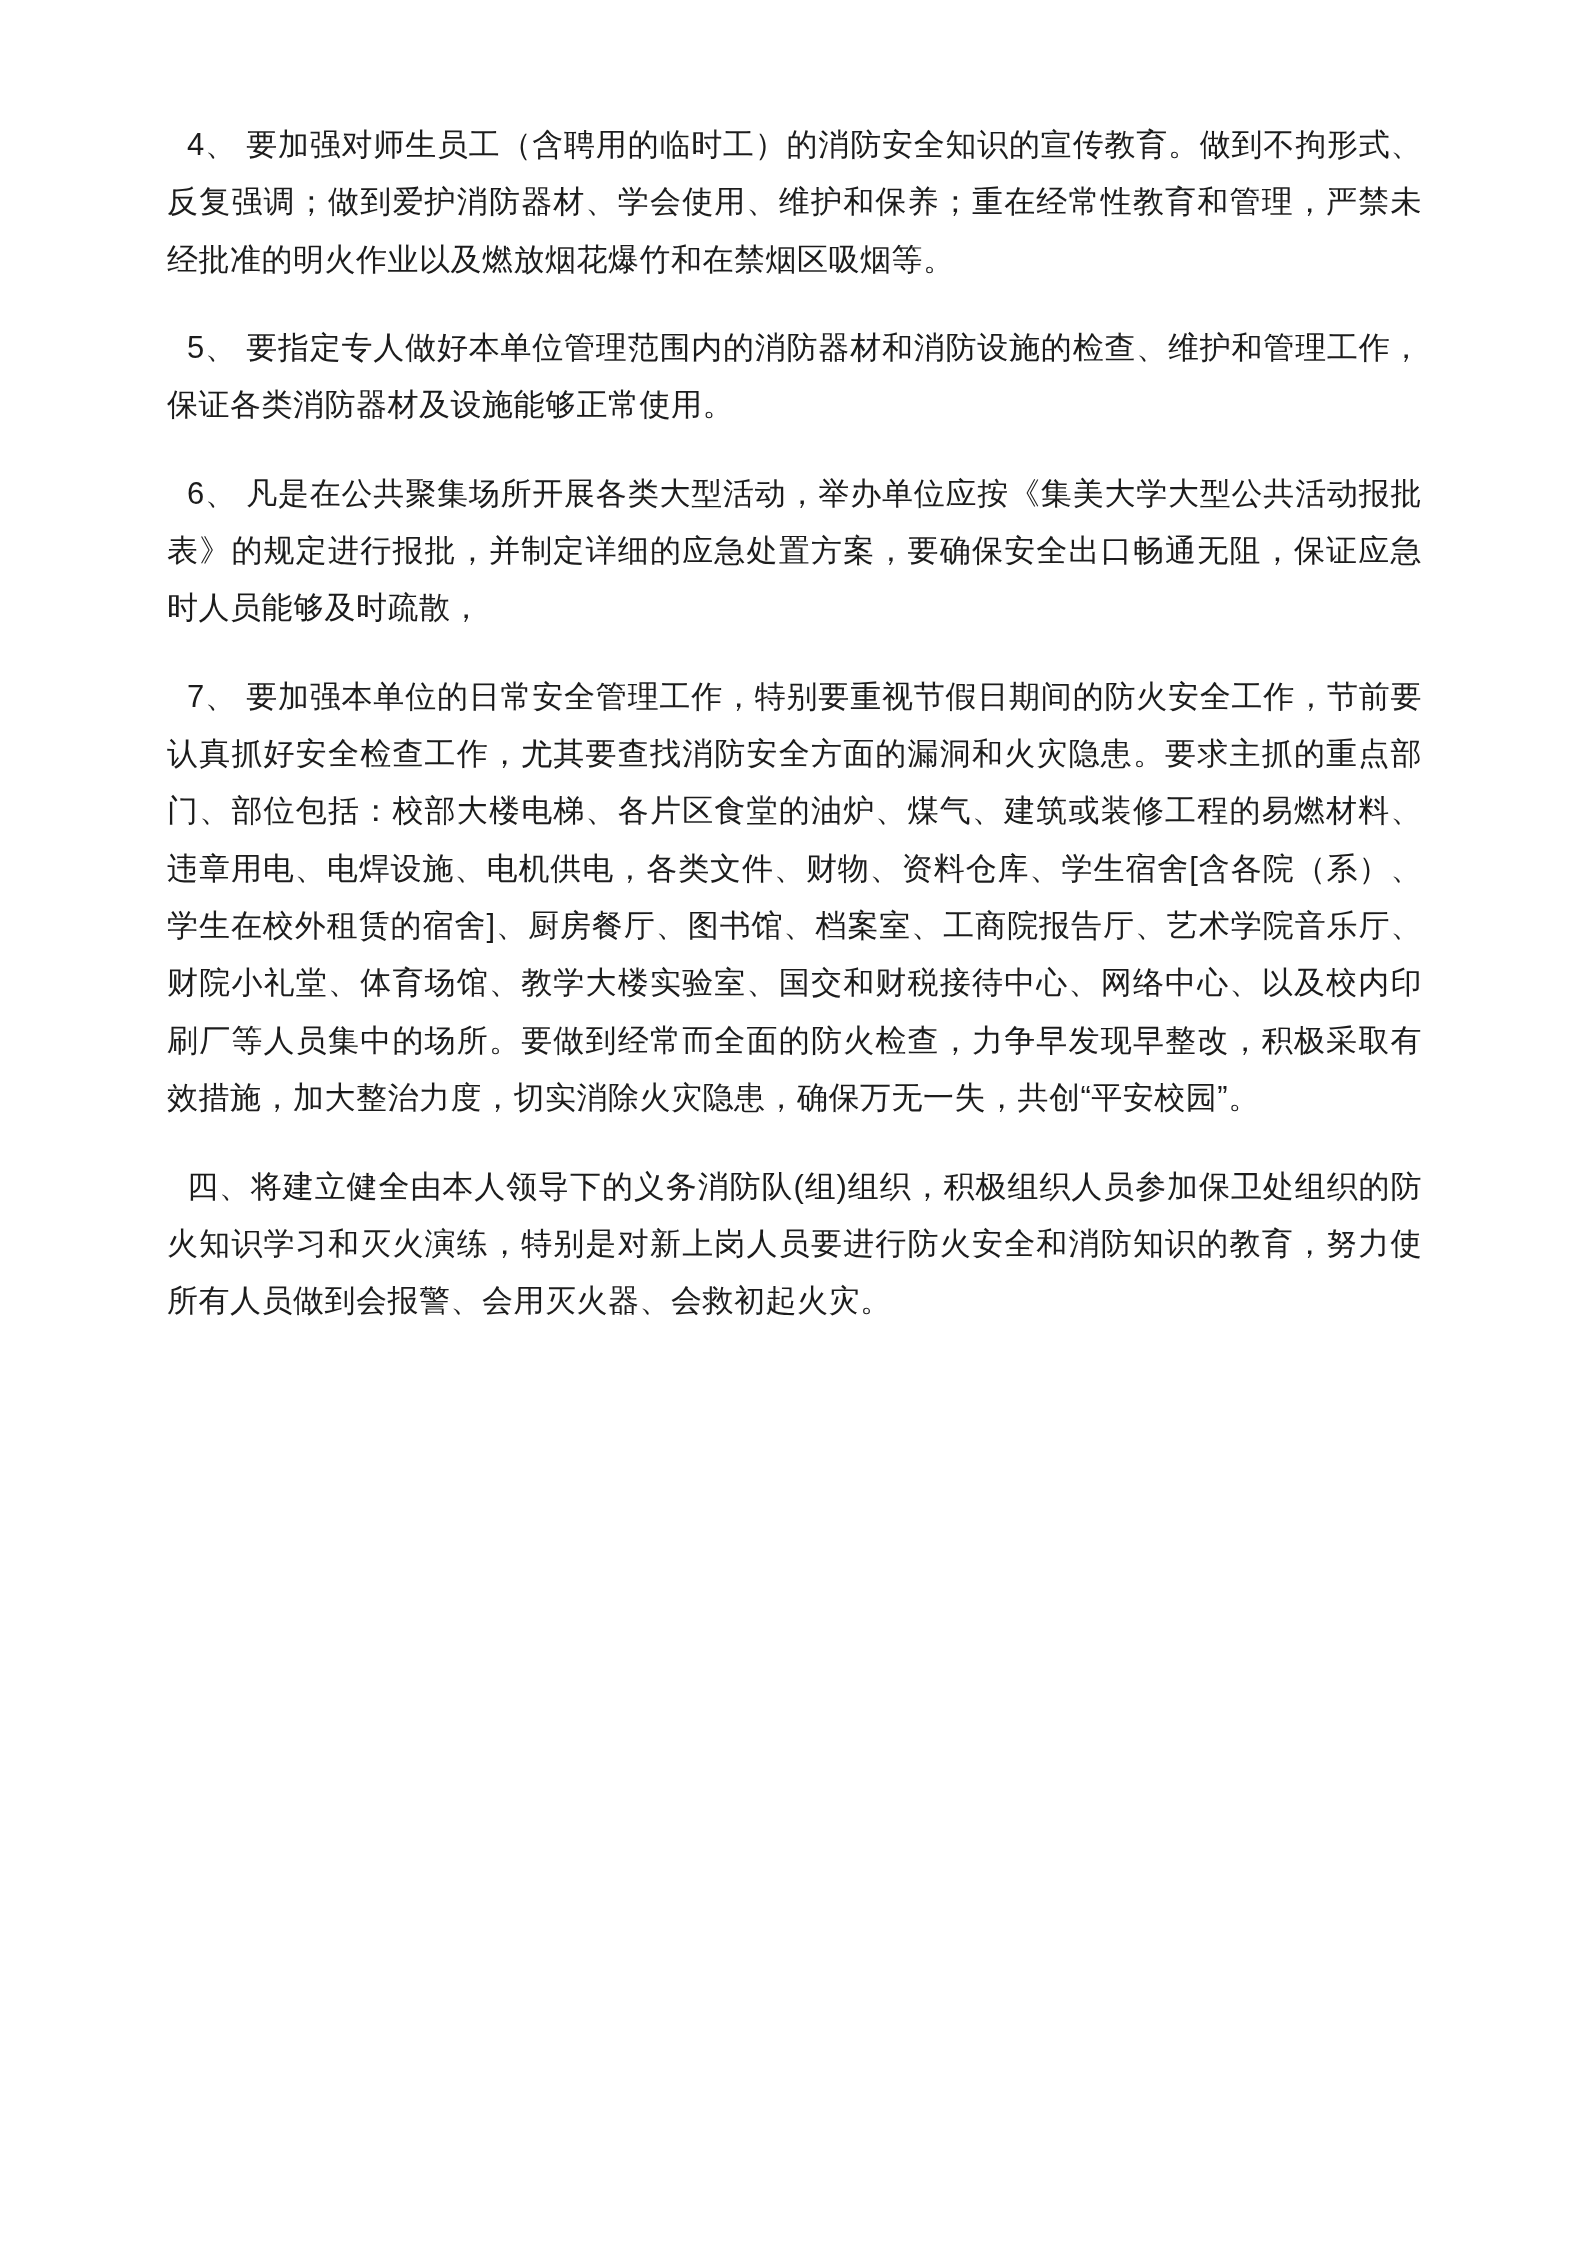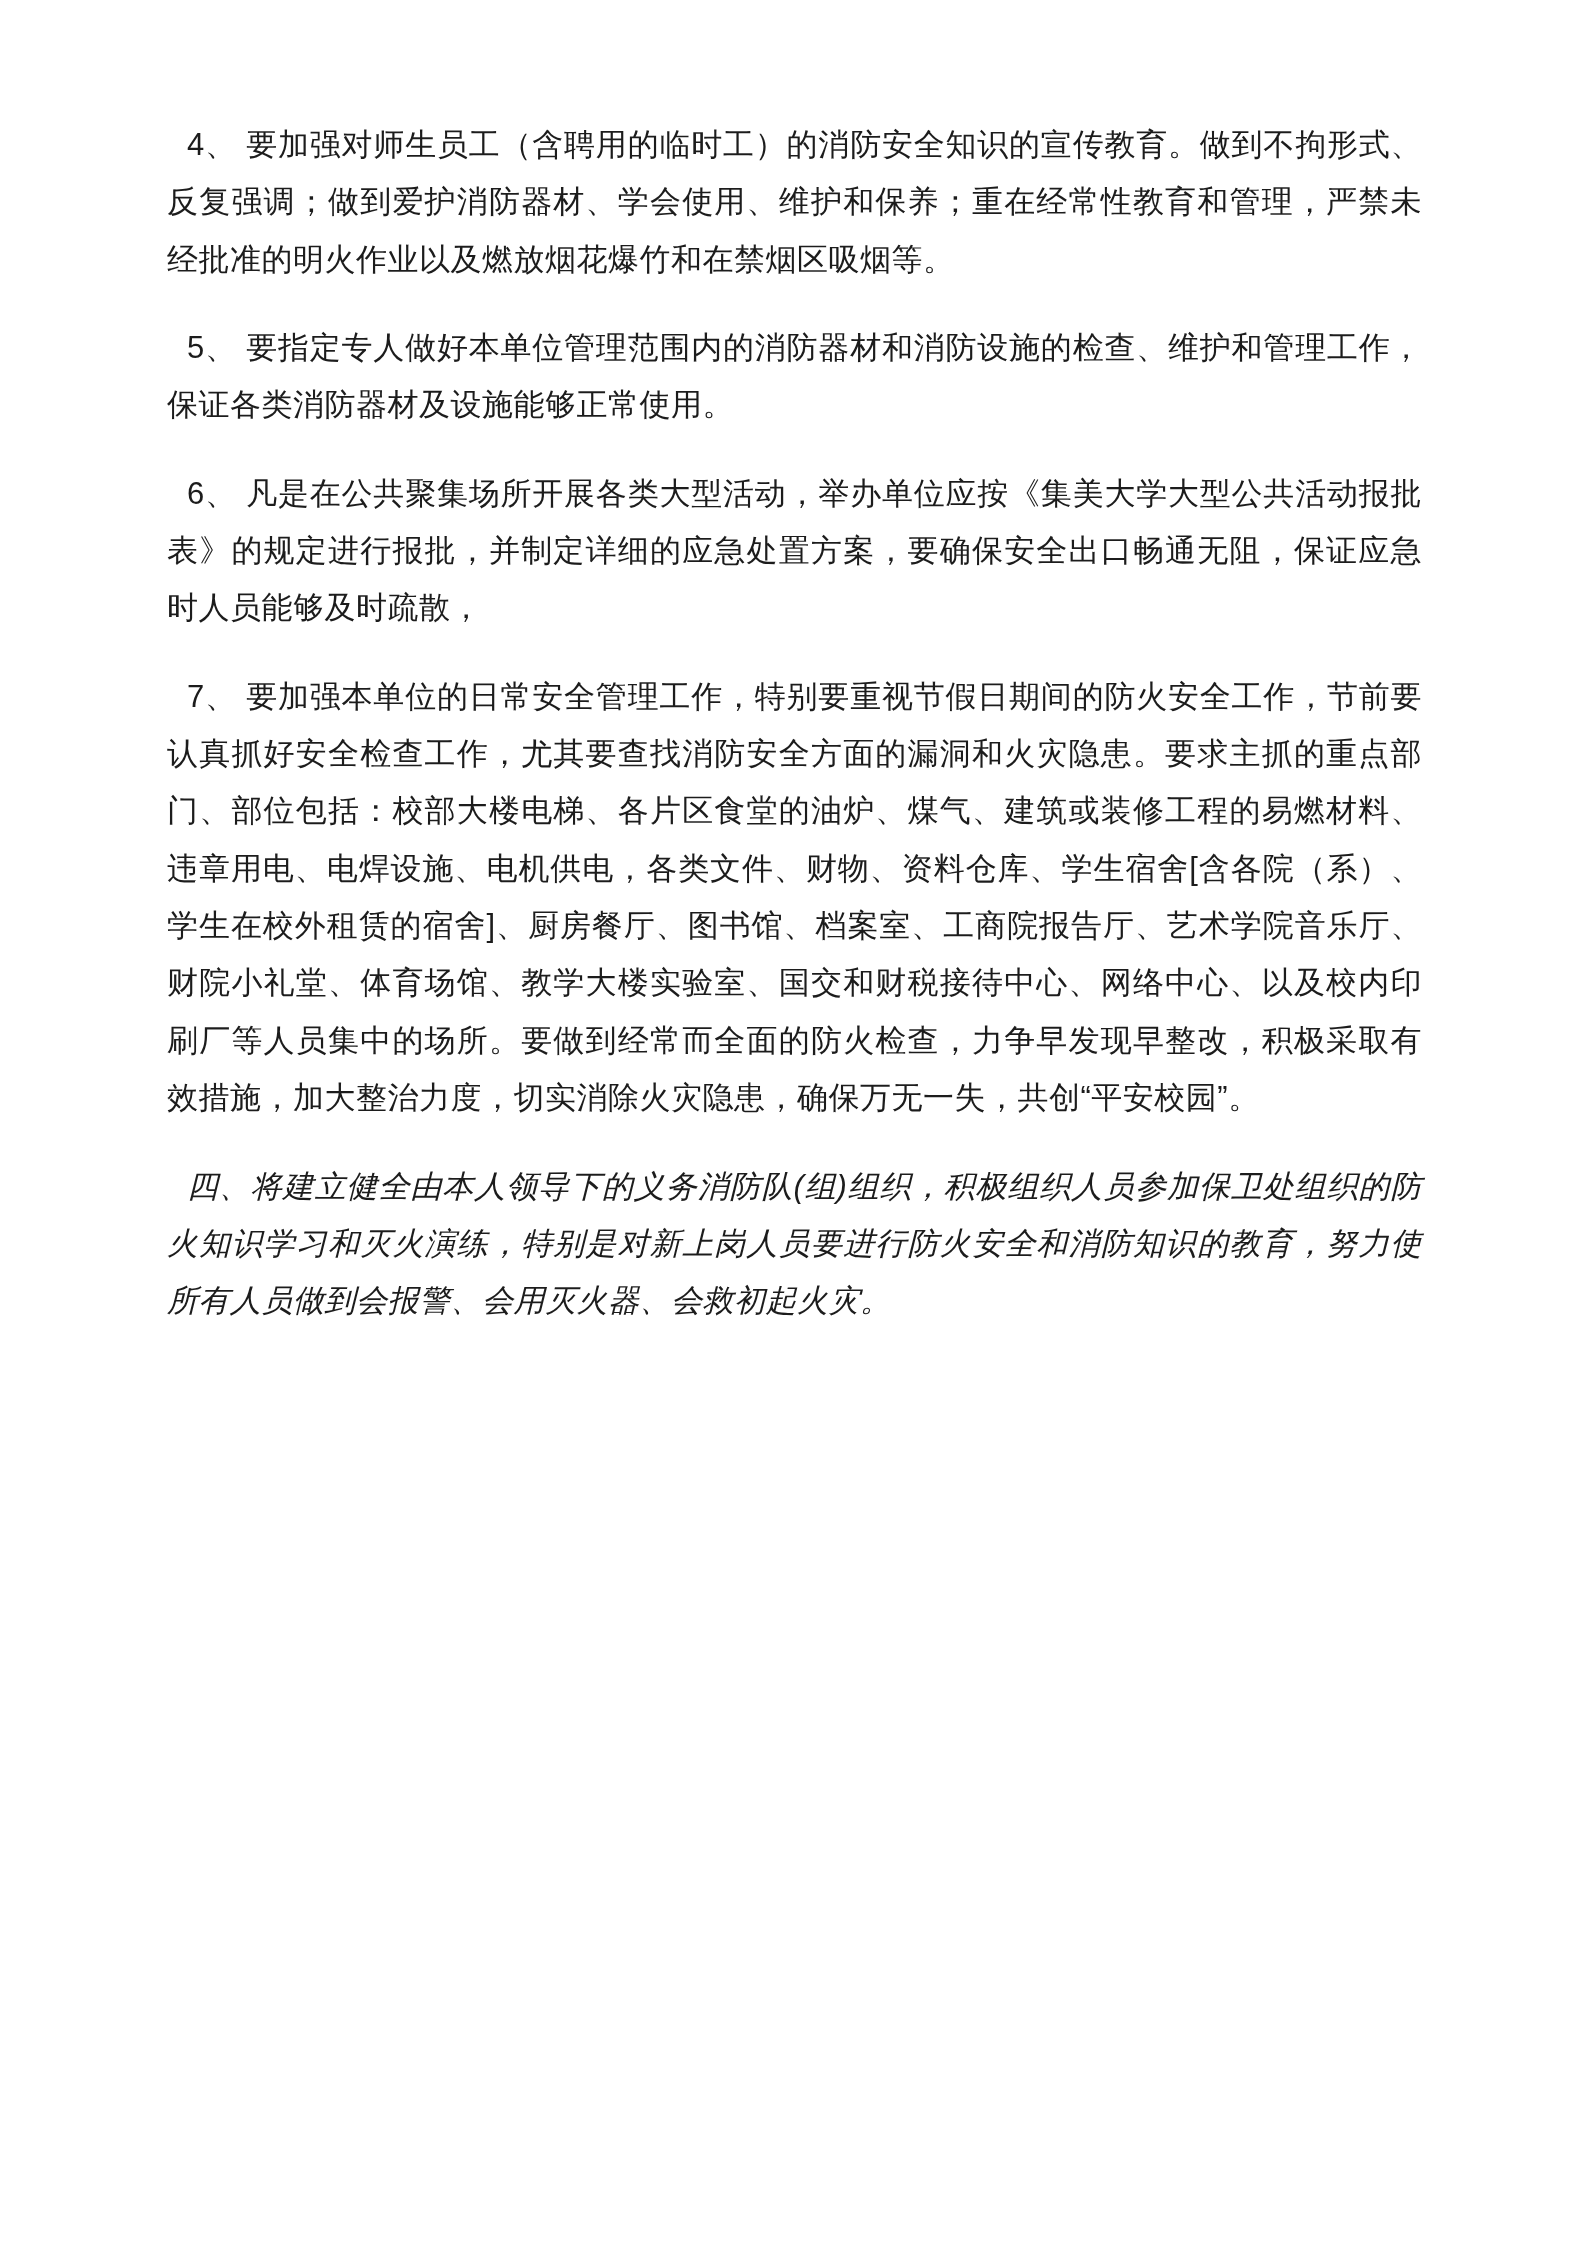--- a/index.html
+++ b/index.html
@@ -20,21 +20,20 @@
     line-height: 1.85;
     letter-spacing: 0.5px;
     color: #1c1c1c;
     text-align: justify;
     text-indent: 20px;
     margin-bottom: 31px;
     word-break: break-all;
   }
   .doc-body p.para:last-child {
     margin-bottom: 0;
-    font-style: italic;
   }
 </style>
 </head>
 <body>
 
 <div class="page">
   <div class="doc-body">
     <p class="para">4、 要加强对师生员工（含聘用的临时工）的消防安全知识的宣传教育。做到不拘形式、反复强调；做到爱护消防器材、学会使用、维护和保养；重在经常性教育和管理，严禁未经批准的明火作业以及燃放烟花爆竹和在禁烟区吸烟等。</p>
     <p class="para">5、 要指定专人做好本单位管理范围内的消防器材和消防设施的检查、维护和管理工作，保证各类消防器材及设施能够正常使用。</p>
     <p class="para">6、 凡是在公共聚集场所开展各类大型活动，举办单位应按《集美大学大型公共活动报批表》的规定进行报批，并制定详细的应急处置方案，要确保安全出口畅通无阻，保证应急时人员能够及时疏散，</p>

